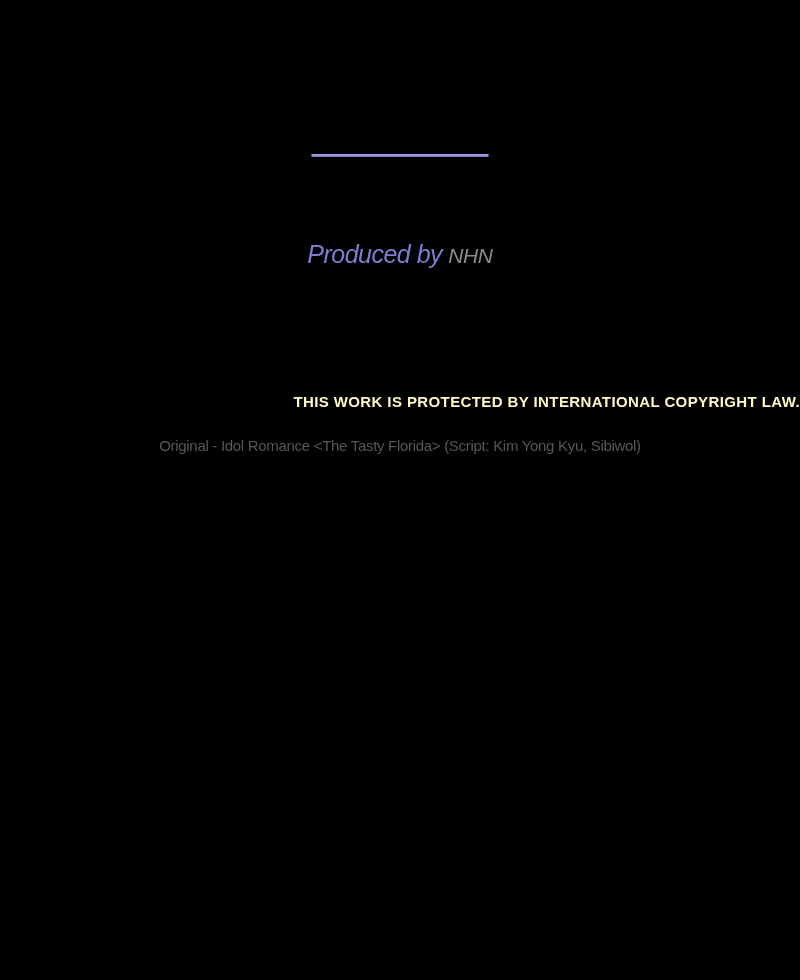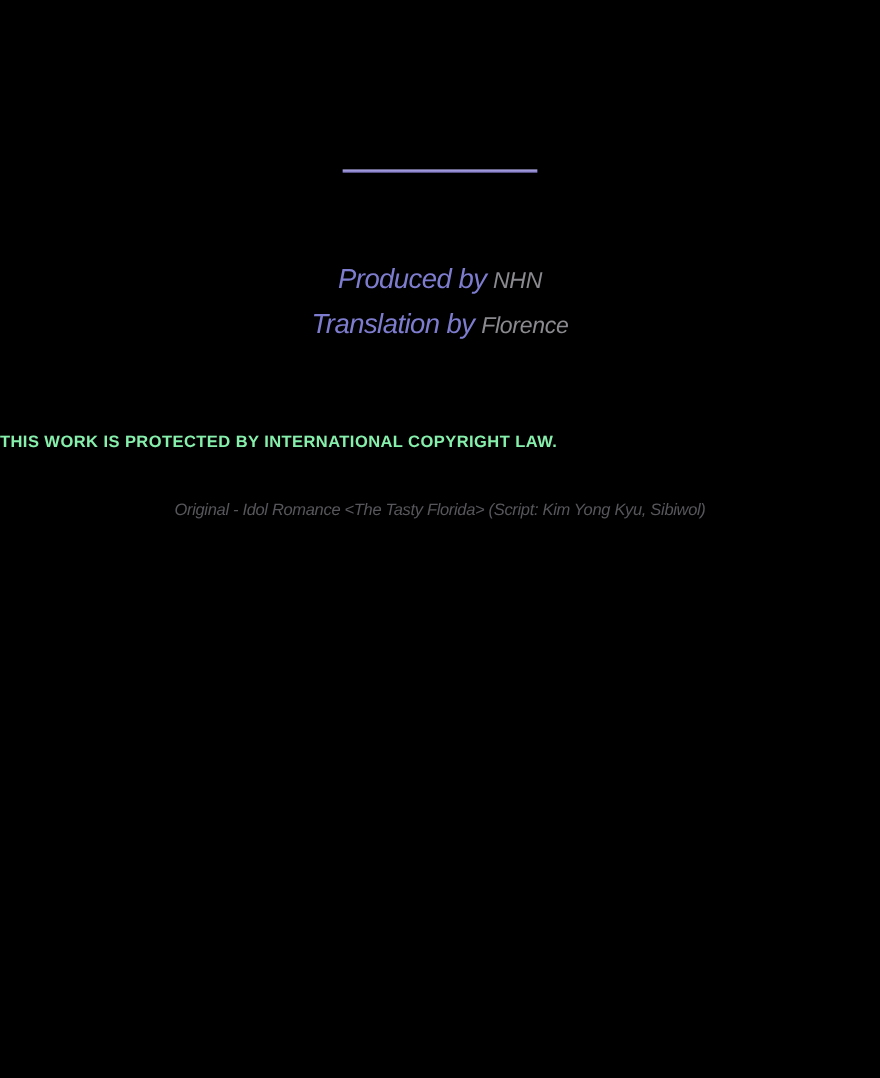--- a/index.html
+++ b/index.html
@@ -43,55 +43,52 @@
     font-size: 21px;
     letter-spacing: -0.3px;
   }
   .produced-line   { top: 240px; }
   .translation-line{ top: 281px; }
   .notice {
     position: absolute;
     top: 392px;
     left: 0;
     width: 100%;
-    text-align: left;
-    color: #86efac;
+    text-align: right;
+    color: #fef9c3;
     font-size: 15px;
     font-weight: 600;
     letter-spacing: 0.4px;
     line-height: 20px;
     white-space: nowrap;
   }
   .detail-line {
     position: absolute;
     left: 0;
     width: 100%;
     text-align: center;
     color: #56565b;
     font-size: 15px;
     letter-spacing: -0.3px;
     line-height: 20px;
     white-space: nowrap;
   }
-  .original-line { top: 454px; font-style: italic; }
+  .original-line { top: 436px; }
   .studio-line   { top: 470px; }
 </style>
 </head>
 <body>
 
 <div class="page">
 
   <div class="divider"></div>
 
   <div class="credit-line produced-line">
     <span class="label">Produced by</span><span class="value">NHN</span>
   </div>
 
-  <div class="credit-line translation-line">
-    <span class="label">Translation by</span><span class="value">Florence</span>
-  </div>
 
   <div class="notice">THIS WORK IS PROTECTED BY INTERNATIONAL COPYRIGHT LAW.</div>
 
   <div class="detail-line original-line">Original - Idol Romance &lt;The Tasty Florida&gt; (Script: Kim Yong Kyu, Sibiwol)</div>
 
 
 </div>
 
 </body></html>

